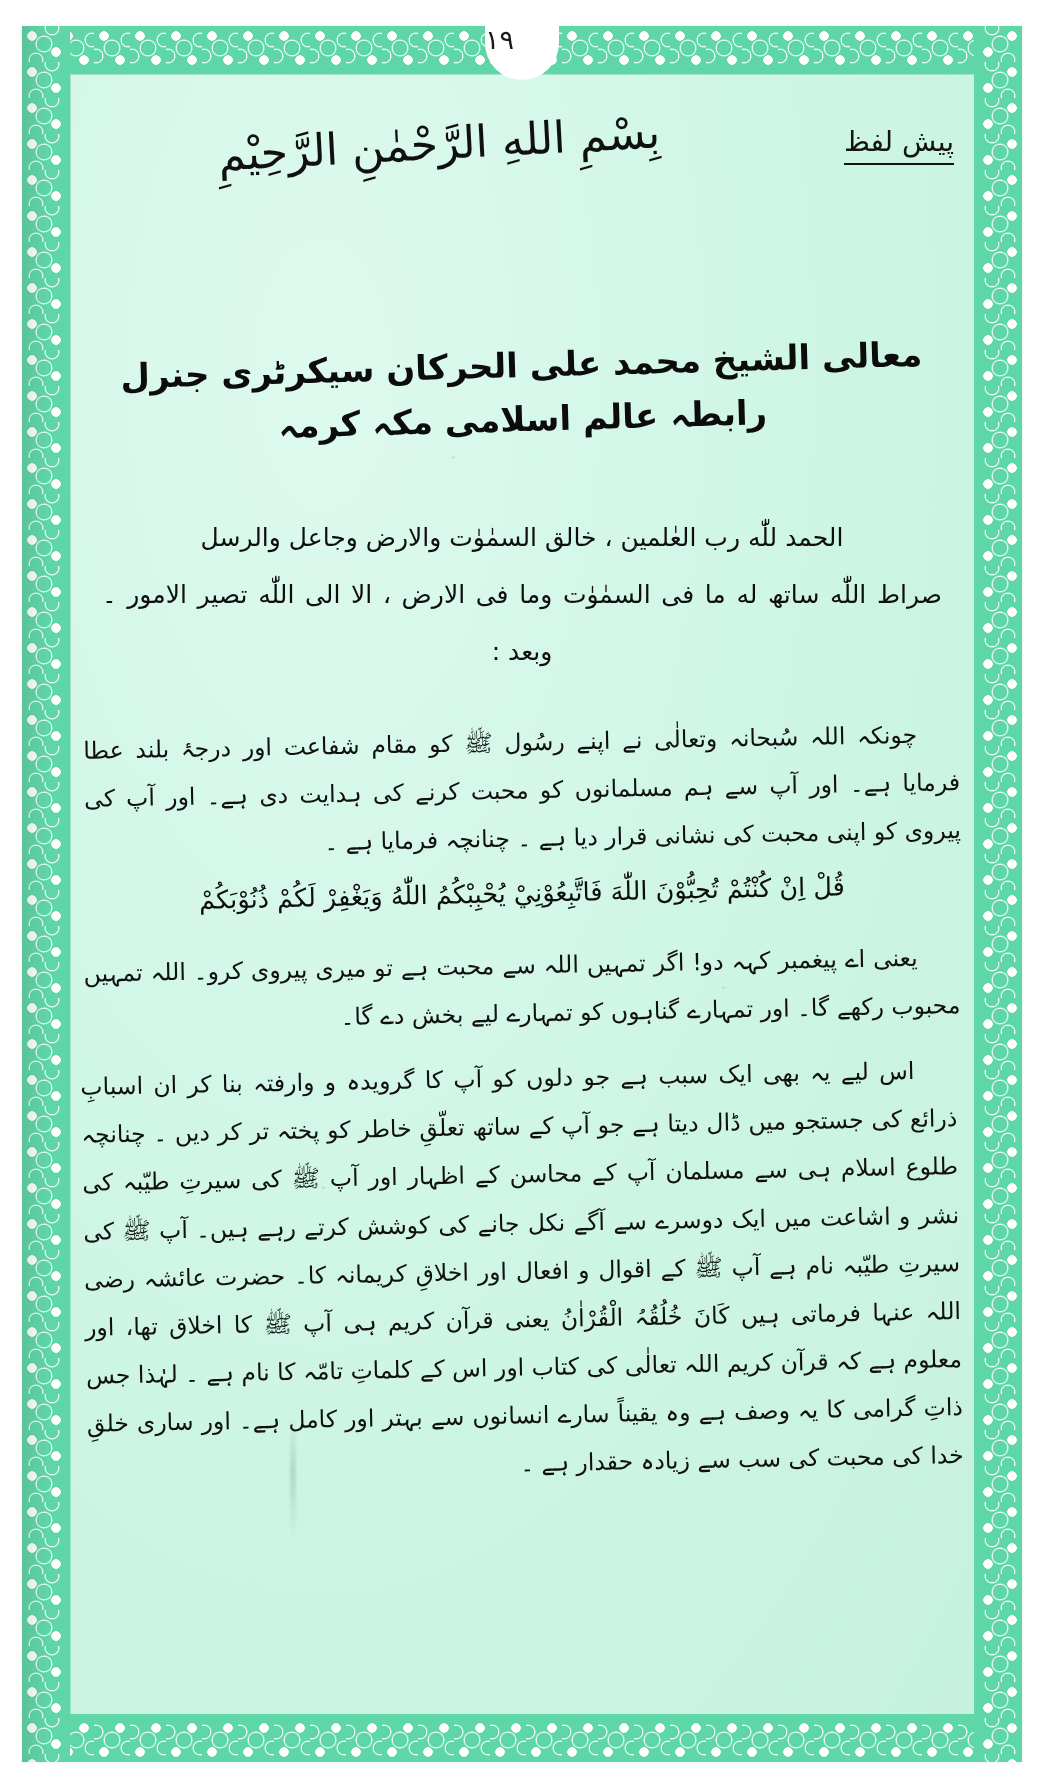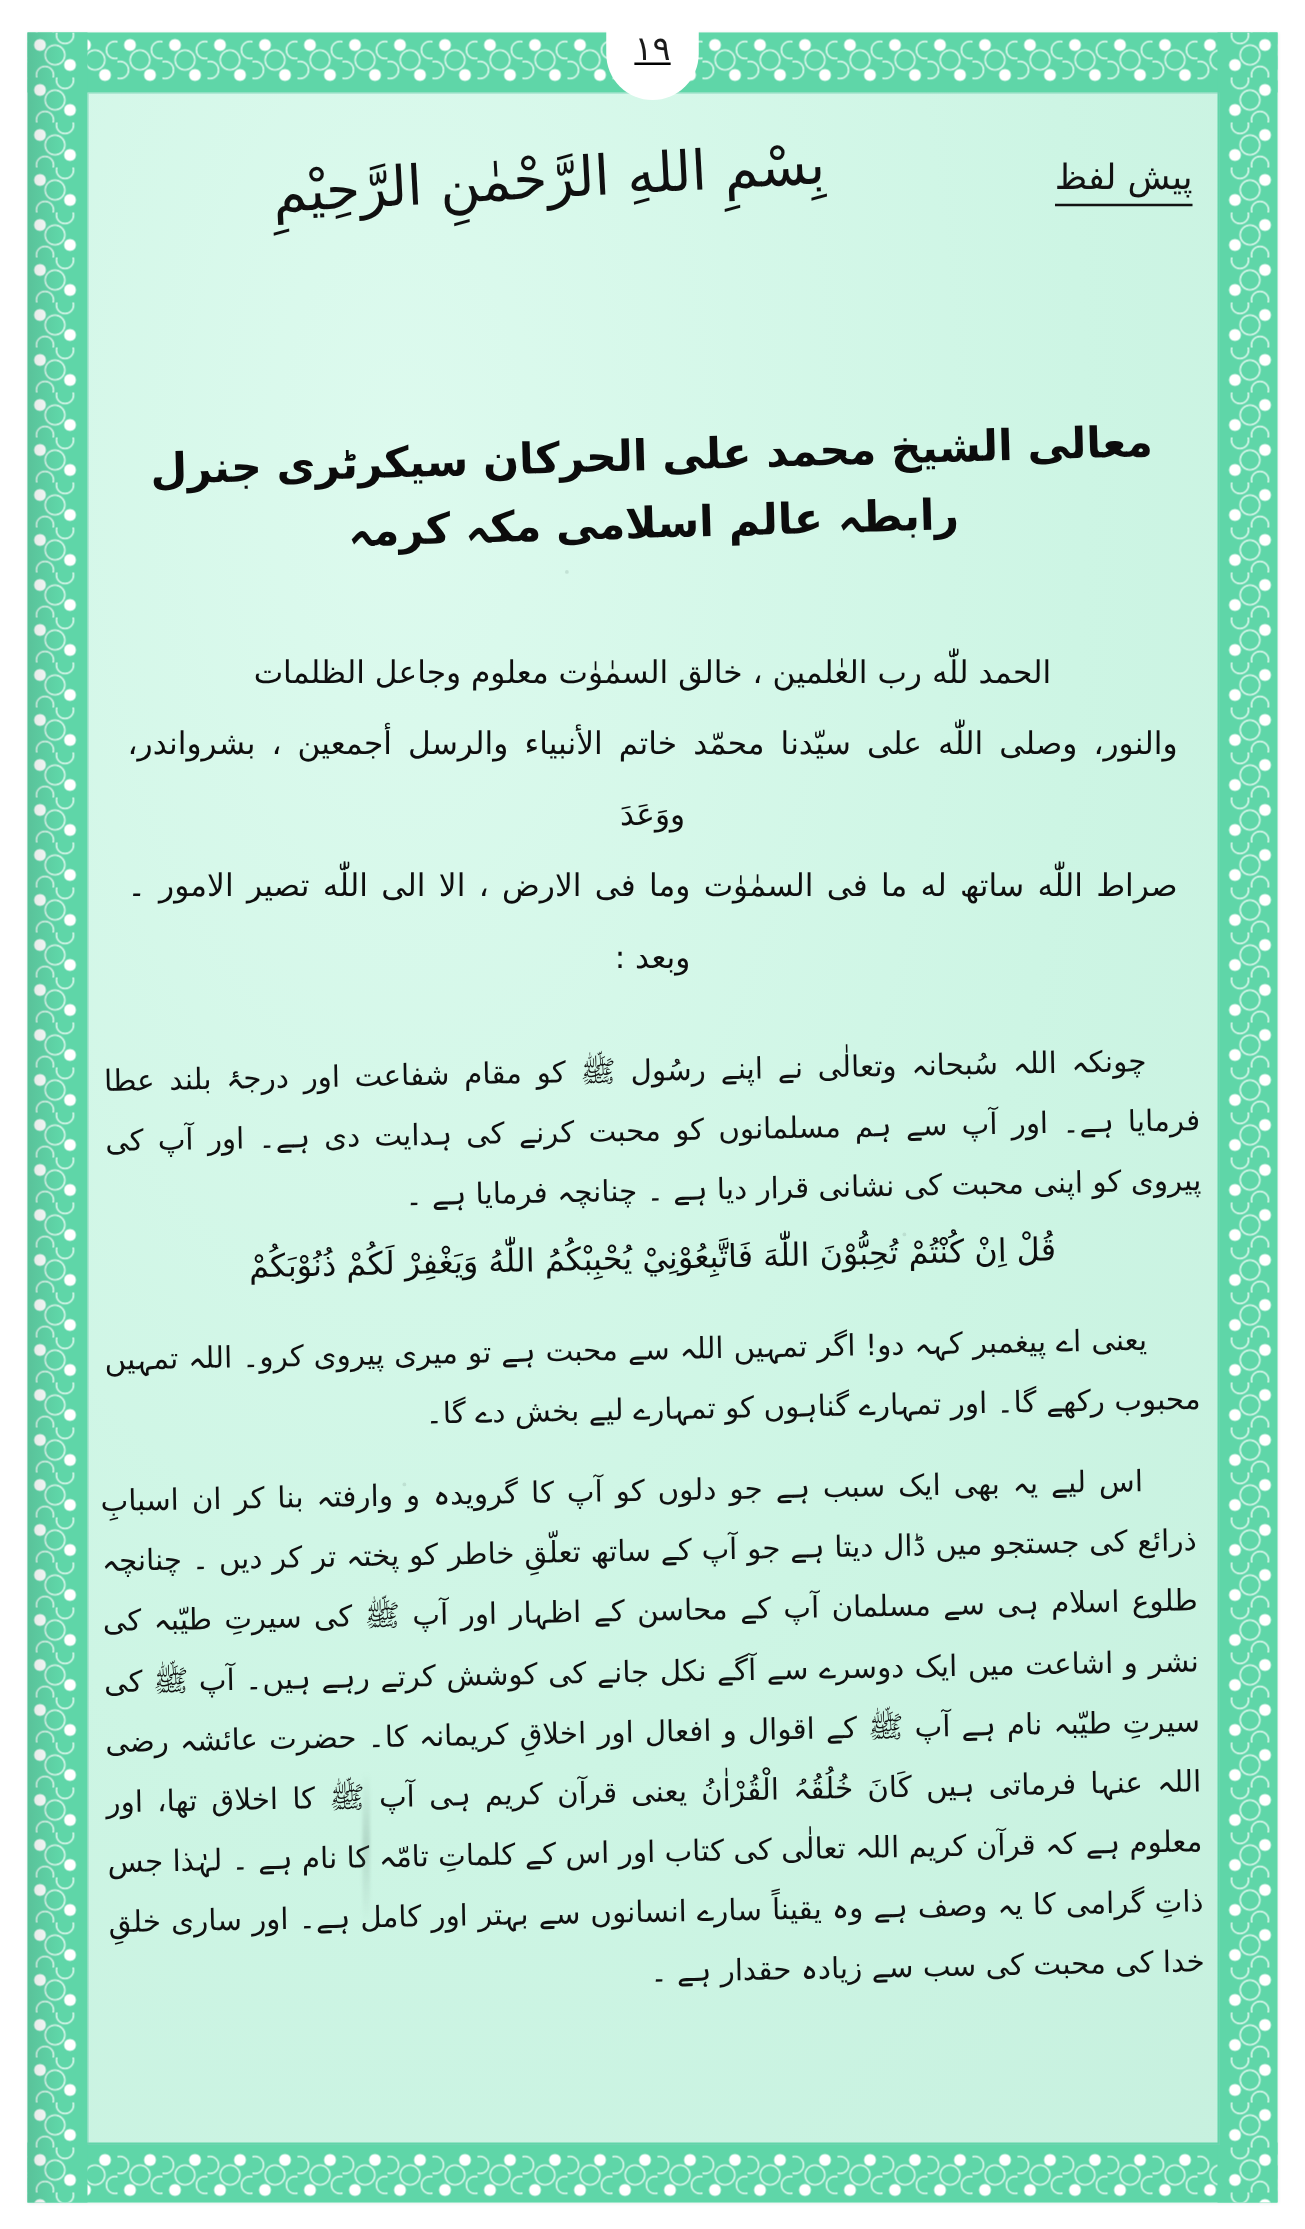--- a/index.html
+++ b/index.html
@@ -73,24 +73,23 @@
   }
 
   
   #page-number-notch{
     position:absolute;
     left:50%;transform:translateX(-50%);
     top:-2px;
     width:74px;height:56px;
     background:#ffffff;
     border-radius:0 0 40px 40px;
-    display:flex;align-items:flex-start;justify-content:center;
+    display:flex;align-items:flex-start;justify-content:flex-end;
     padding-top:2px;
     box-sizing:border-box;
-    text-decoration:underline;
   }
   #page-number{
     font-family:"DejaVu Sans",sans-serif;
     font-size:27px;color:#1a1a1a;letter-spacing:1px;
     line-height:1;
   }
 
   
   #content{
     position:absolute;
@@ -211,22 +210,21 @@
   <div id="content">
 
     <div id="header-row">
       <div id="section-title">پیش لفظ</div>
       <div id="bismillah">بِسْمِ اللهِ الرَّحْمٰنِ الرَّحِيْمِ</div>
     </div>
 
     <div id="addressee">معالی الشیخ محمد علی الحرکان سیکرٹری جنرل رابطہ عالم اسلامی مکہ کرمہ</div>
 
     <div id="arabic-block">
-      <p>الحمد للّٰه رب العٰلمين ، خالق السمٰوٰت معلوم وجاعل الظلمات</p>
-      <p>والنور، وصلى اللّٰه على سيّدنا محمّد خاتم الأنبياء والرسل أجمعين ، بشرواندر، ووَعَدَ</p>
+      <p>الحمد للّٰه رب العٰلمين ، خالق السمٰوٰت والارض وجاعل والرسل</p>
       <p>صراط اللّٰه ساتھ له ما فى السمٰوٰت وما فى الارض ، الا الى اللّٰه تصير الامور ۔ وبعد :</p>
     </div>
 
     <p class="urdu-para" id="urdu-1">چونکہ اللہ سُبحانہ‌ وتعالٰی نے اپنے رسُول ﷺ کو مقام شفاعت اور درجۂ بلند عطا فرمایا ہے۔ اور آپ سے ہم مسلمانوں کو محبت کرنے کی ہدایت دی ہے۔ اور آپ کی پیروی کو اپنی محبت کی نشانی قرار دیا ہے ۔ چنانچہ فرمایا ہے ۔</p>
 
     <div id="quran-verse">قُلْ اِنْ كُنْتُمْ تُحِبُّوْنَ اللّٰهَ فَاتَّبِعُوْنِيْ يُحْبِبْكُمُ اللّٰهُ وَيَغْفِرْ لَكُمْ ذُنُوْبَكُمْ</div>
 
     <p class="urdu-para" id="urdu-2">یعنی اے پیغمبر کہہ دو! اگر تمہیں اللہ سے محبت ہے تو میری پیروی کرو۔ اللہ تمہیں محبوب رکھے گا۔ اور تمہارے گناہوں کو تمہارے لیے بخش دے گا۔</p>
 
     <p class="urdu-para" id="urdu-3">اس لیے یہ بھی ایک سبب ہے جو دلوں کو آپ کا گرویدہ و وارفتہ بنا کر ان اسبابِ ذرائع کی جستجو میں ڈال دیتا ہے جو آپ کے ساتھ تعلّقِ خاطر کو پختہ تر کر دیں ۔ چنانچہ طلوع اسلام ہی سے مسلمان آپ کے محاسن کے اظہار اور آپ ﷺ کی سیرتِ طیّبہ کی نشر و اشاعت میں ایک دوسرے سے آگے نکل جانے کی کوشش کرتے رہے ہیں۔ آپ ﷺ کی سیرتِ طیّبہ نام ہے آپ ﷺ کے اقوال و افعال اور اخلاقِ کریمانہ کا۔ حضرت عائشہ رضی اللہ عنہا فرماتی ہیں کَانَ خُلُقُہُ الْقُرْاٰنُ یعنی قرآن کریم ہی آپ ﷺ کا اخلاق تھا، اور معلوم ہے کہ قرآن کریم اللہ تعالٰی کی کتاب اور اس کے کلماتِ تامّہ کا نام ہے ۔ لہٰذا جس ذاتِ گرامی کا یہ وصف ہے وہ یقیناً سارے انسانوں سے بہتر اور کامل ہے۔ اور ساری خلقِ خدا کی محبت کی سب سے زیادہ حقدار ہے ۔</p>

